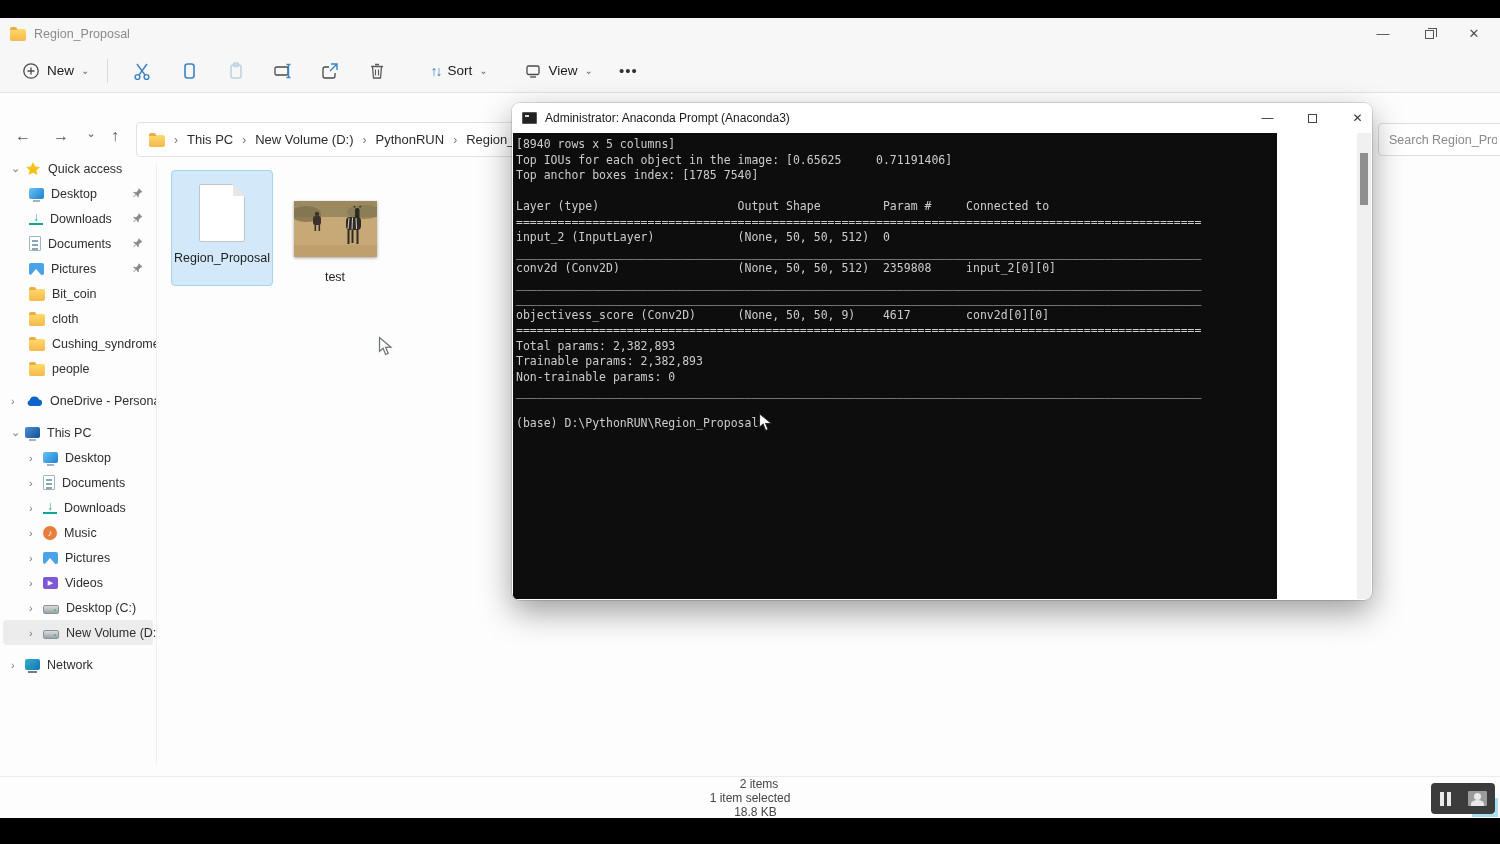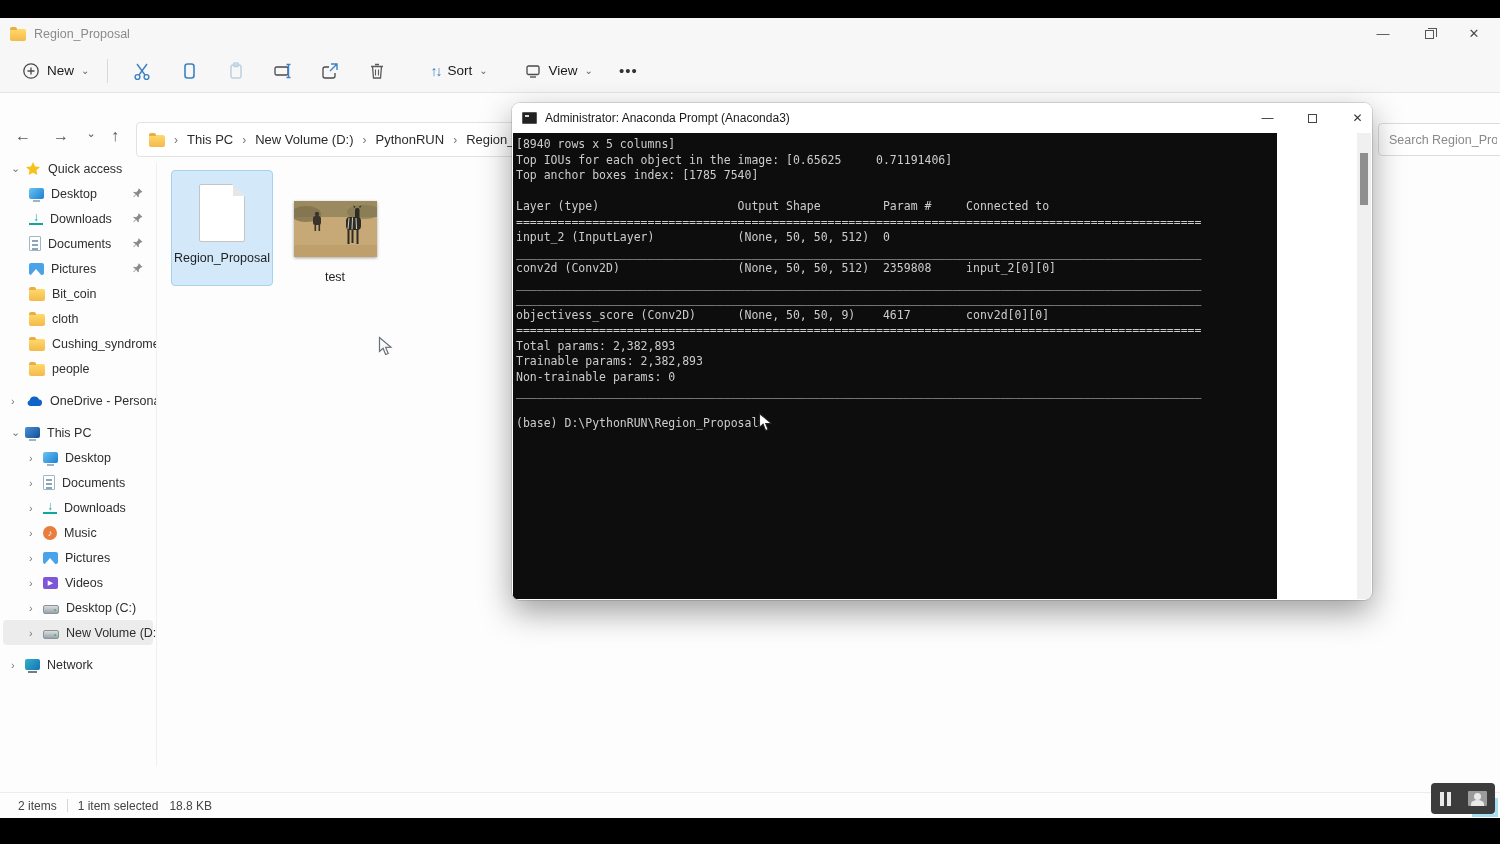--- a/index.html
+++ b/index.html
@@ -72,21 +72,21 @@
   .tile-rp { left:14px; top:7px; width:102px; height:116px; background:#d3e9f9; border:1px solid #a6d3f0; border-radius:4px; }
   .page-ic { width:46px; height:58px; background:#fff; border:1px solid #c4c4c4; border-radius:2px; margin-top:13px; position:relative; }
   .page-ic::before { content:""; position:absolute; right:-1px; top:-1px; border-top:13px solid #d3e9f9; border-left:13px solid transparent; }
   .page-ic::after { content:""; position:absolute; right:-1px; top:-1px; border-bottom:12px solid #e6e6e6; border-right:12px solid transparent; }
   .flabel { font-size:12.5px; color:#1f1f1f; margin-top:9px; }
   .tile-test { left:133px; top:38px; width:90px; align-items:center; }
   .thumb { width:83px; height:56px; box-shadow:0 1px 3px rgba(0,0,0,.35); }
   .tile-test .flabel { margin-top:13px; }
 
   
-  .statusbar { position:absolute; left:0; bottom:0; width:100%; height:26px; background:#fdfdfd; border-top:1px solid #ececec; display:flex; align-items:center; font-size:12px; color:#444; }
+  .statusbar { position:absolute; left:0; bottom:0; width:100%; height:42px; background:#fdfdfd; border-top:1px solid #ececec; display:flex; align-items:center; font-size:12px; color:#444;flex-direction:column; }
   .statusbar .s1 { margin-left:18px; }
   .sdiv { width:1px; height:13px; background:#d5d5d5; margin:0 10px; }
   .statusbar .s3 { margin-left:11px; }
 
   
   .term { position:absolute; left:512px; top:103px; width:860px; height:497px; background:#fff; border-radius:8px; box-shadow:0 12px 32px rgba(0,0,0,.38), 0 0 0 1px rgba(0,0,0,.12); overflow:hidden; }
   .term-tb { position:absolute; left:0; top:0; width:100%; height:30px; background:#fff; display:flex; align-items:center; }
   .term-ic { width:15px; height:12px; background:#222; border:1px solid #555; border-radius:1px; margin-left:10px; position:relative; }
   .term-ic::before { content:""; position:absolute; left:2px; top:2px; width:4px; height:2px; background:#ddd; }
   .term-title { font-size:12px; color:#1a1a1a; margin-left:8px; }

